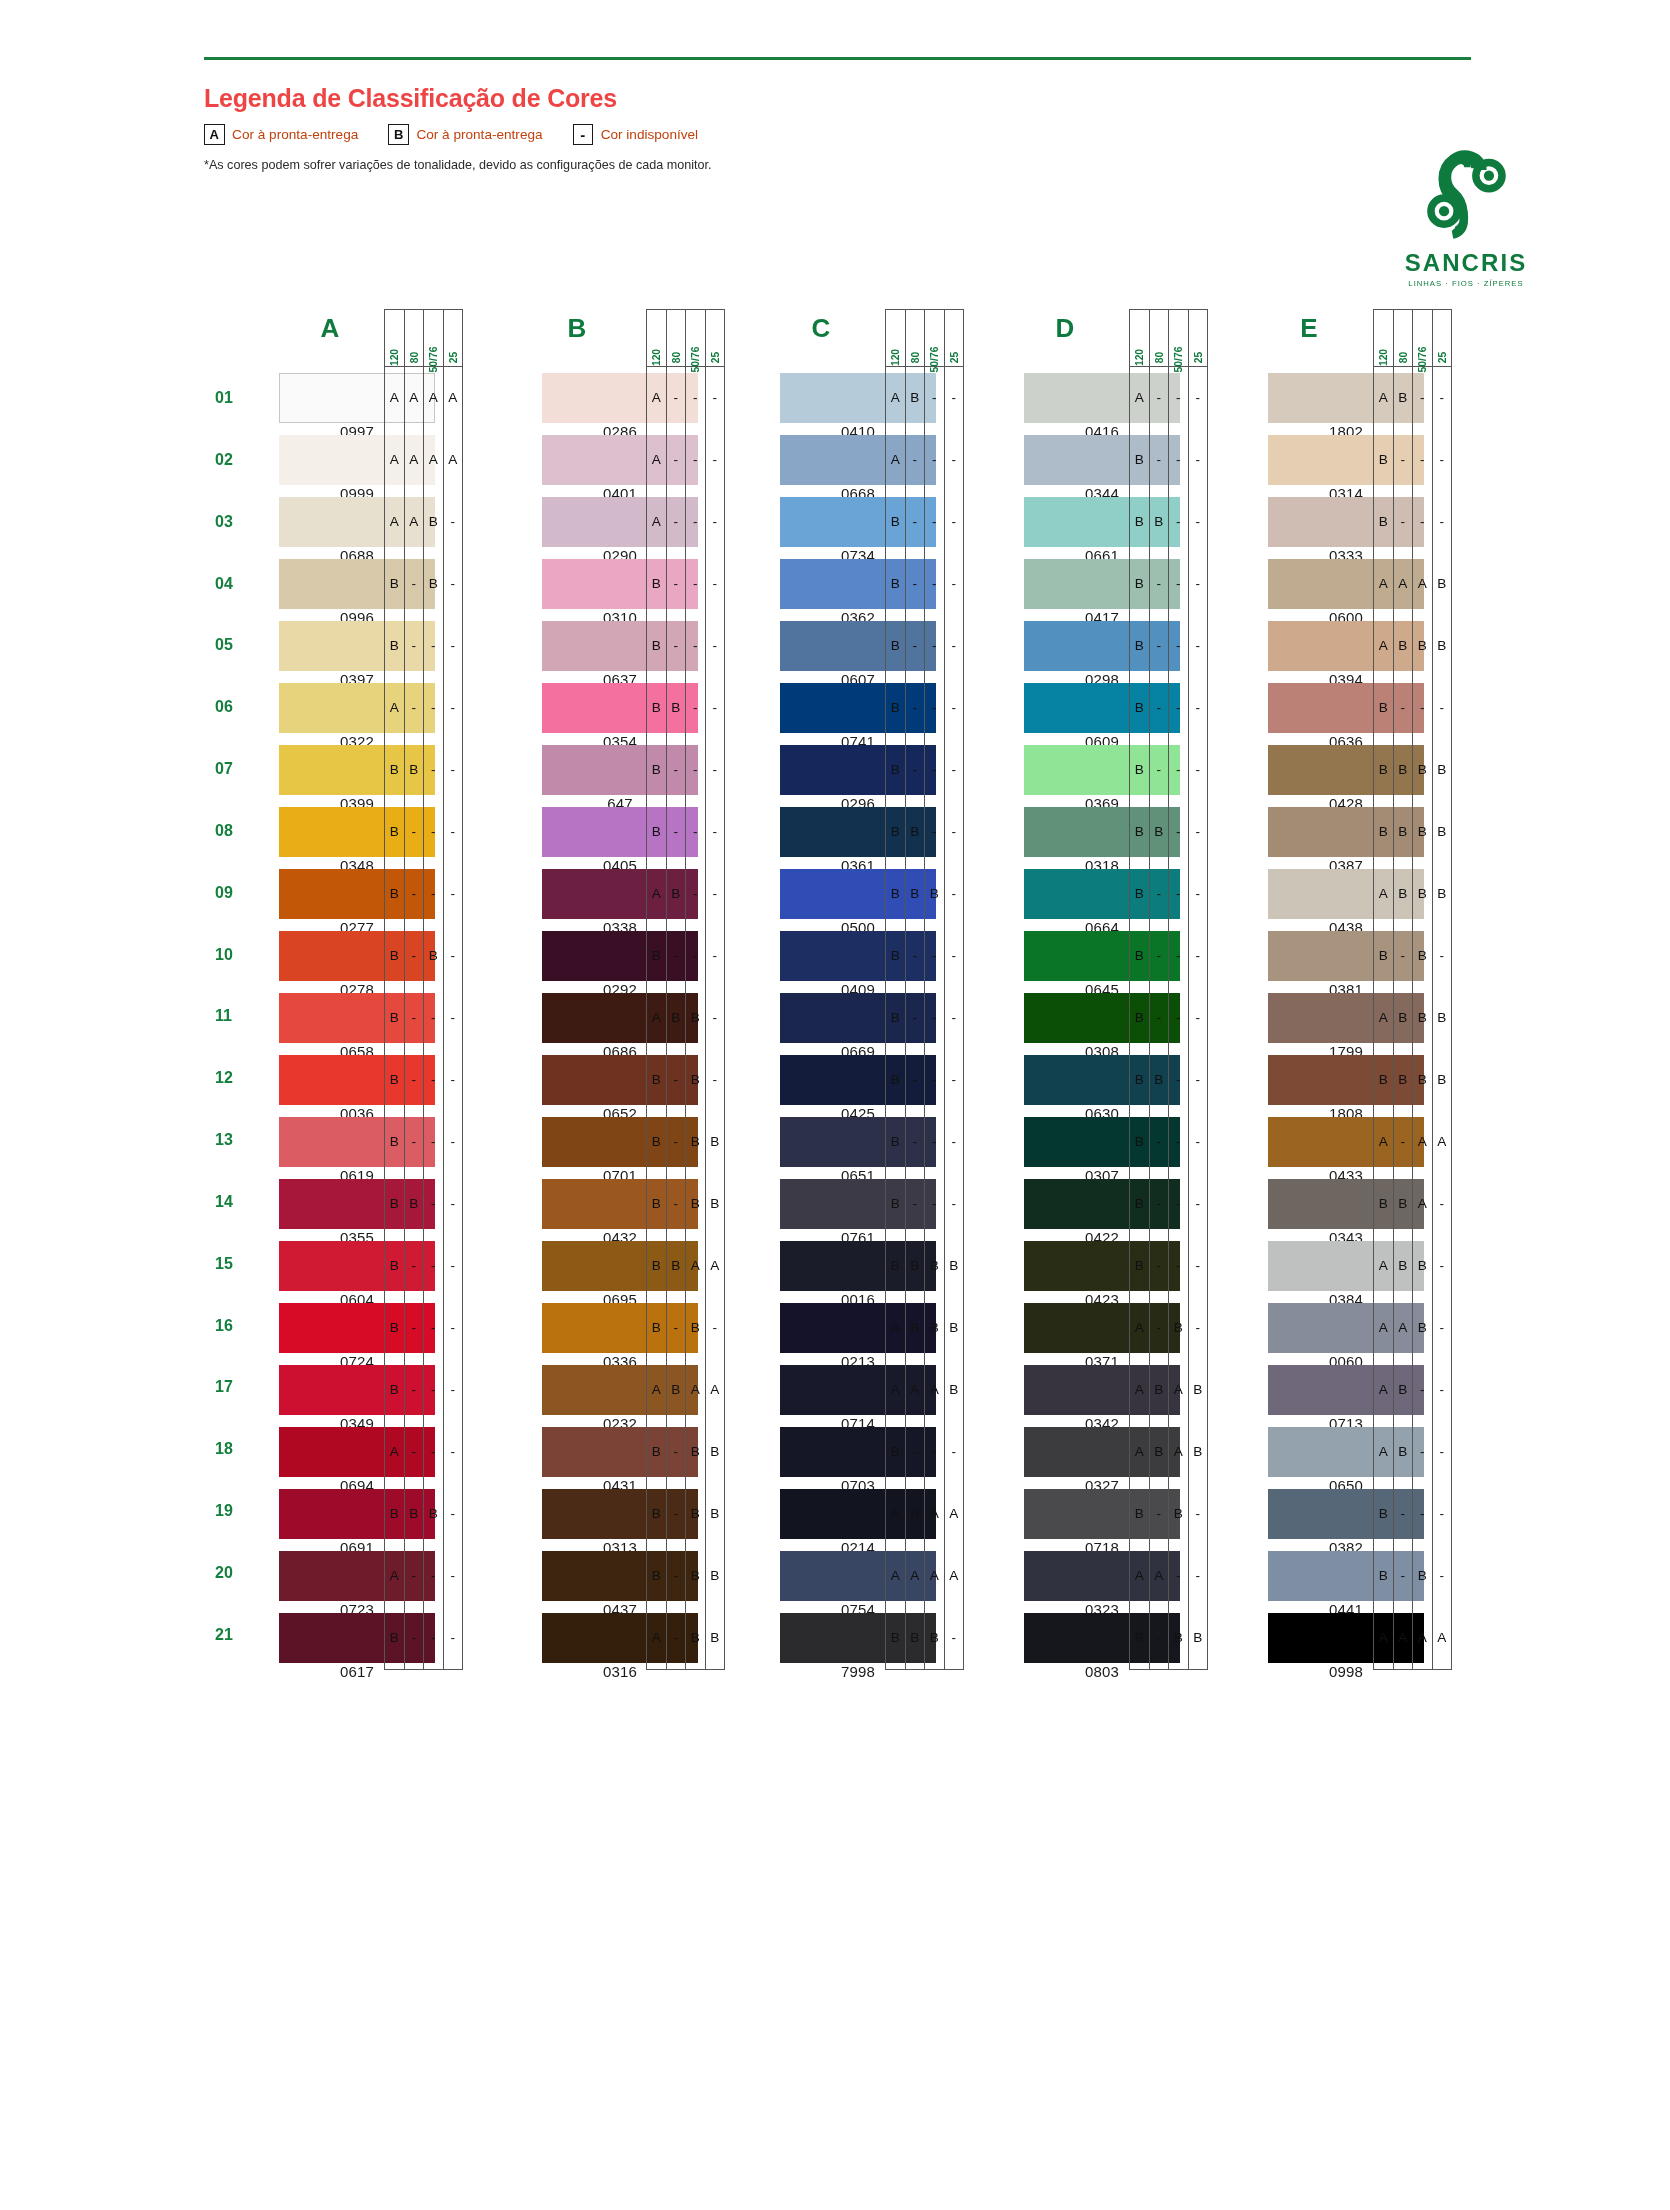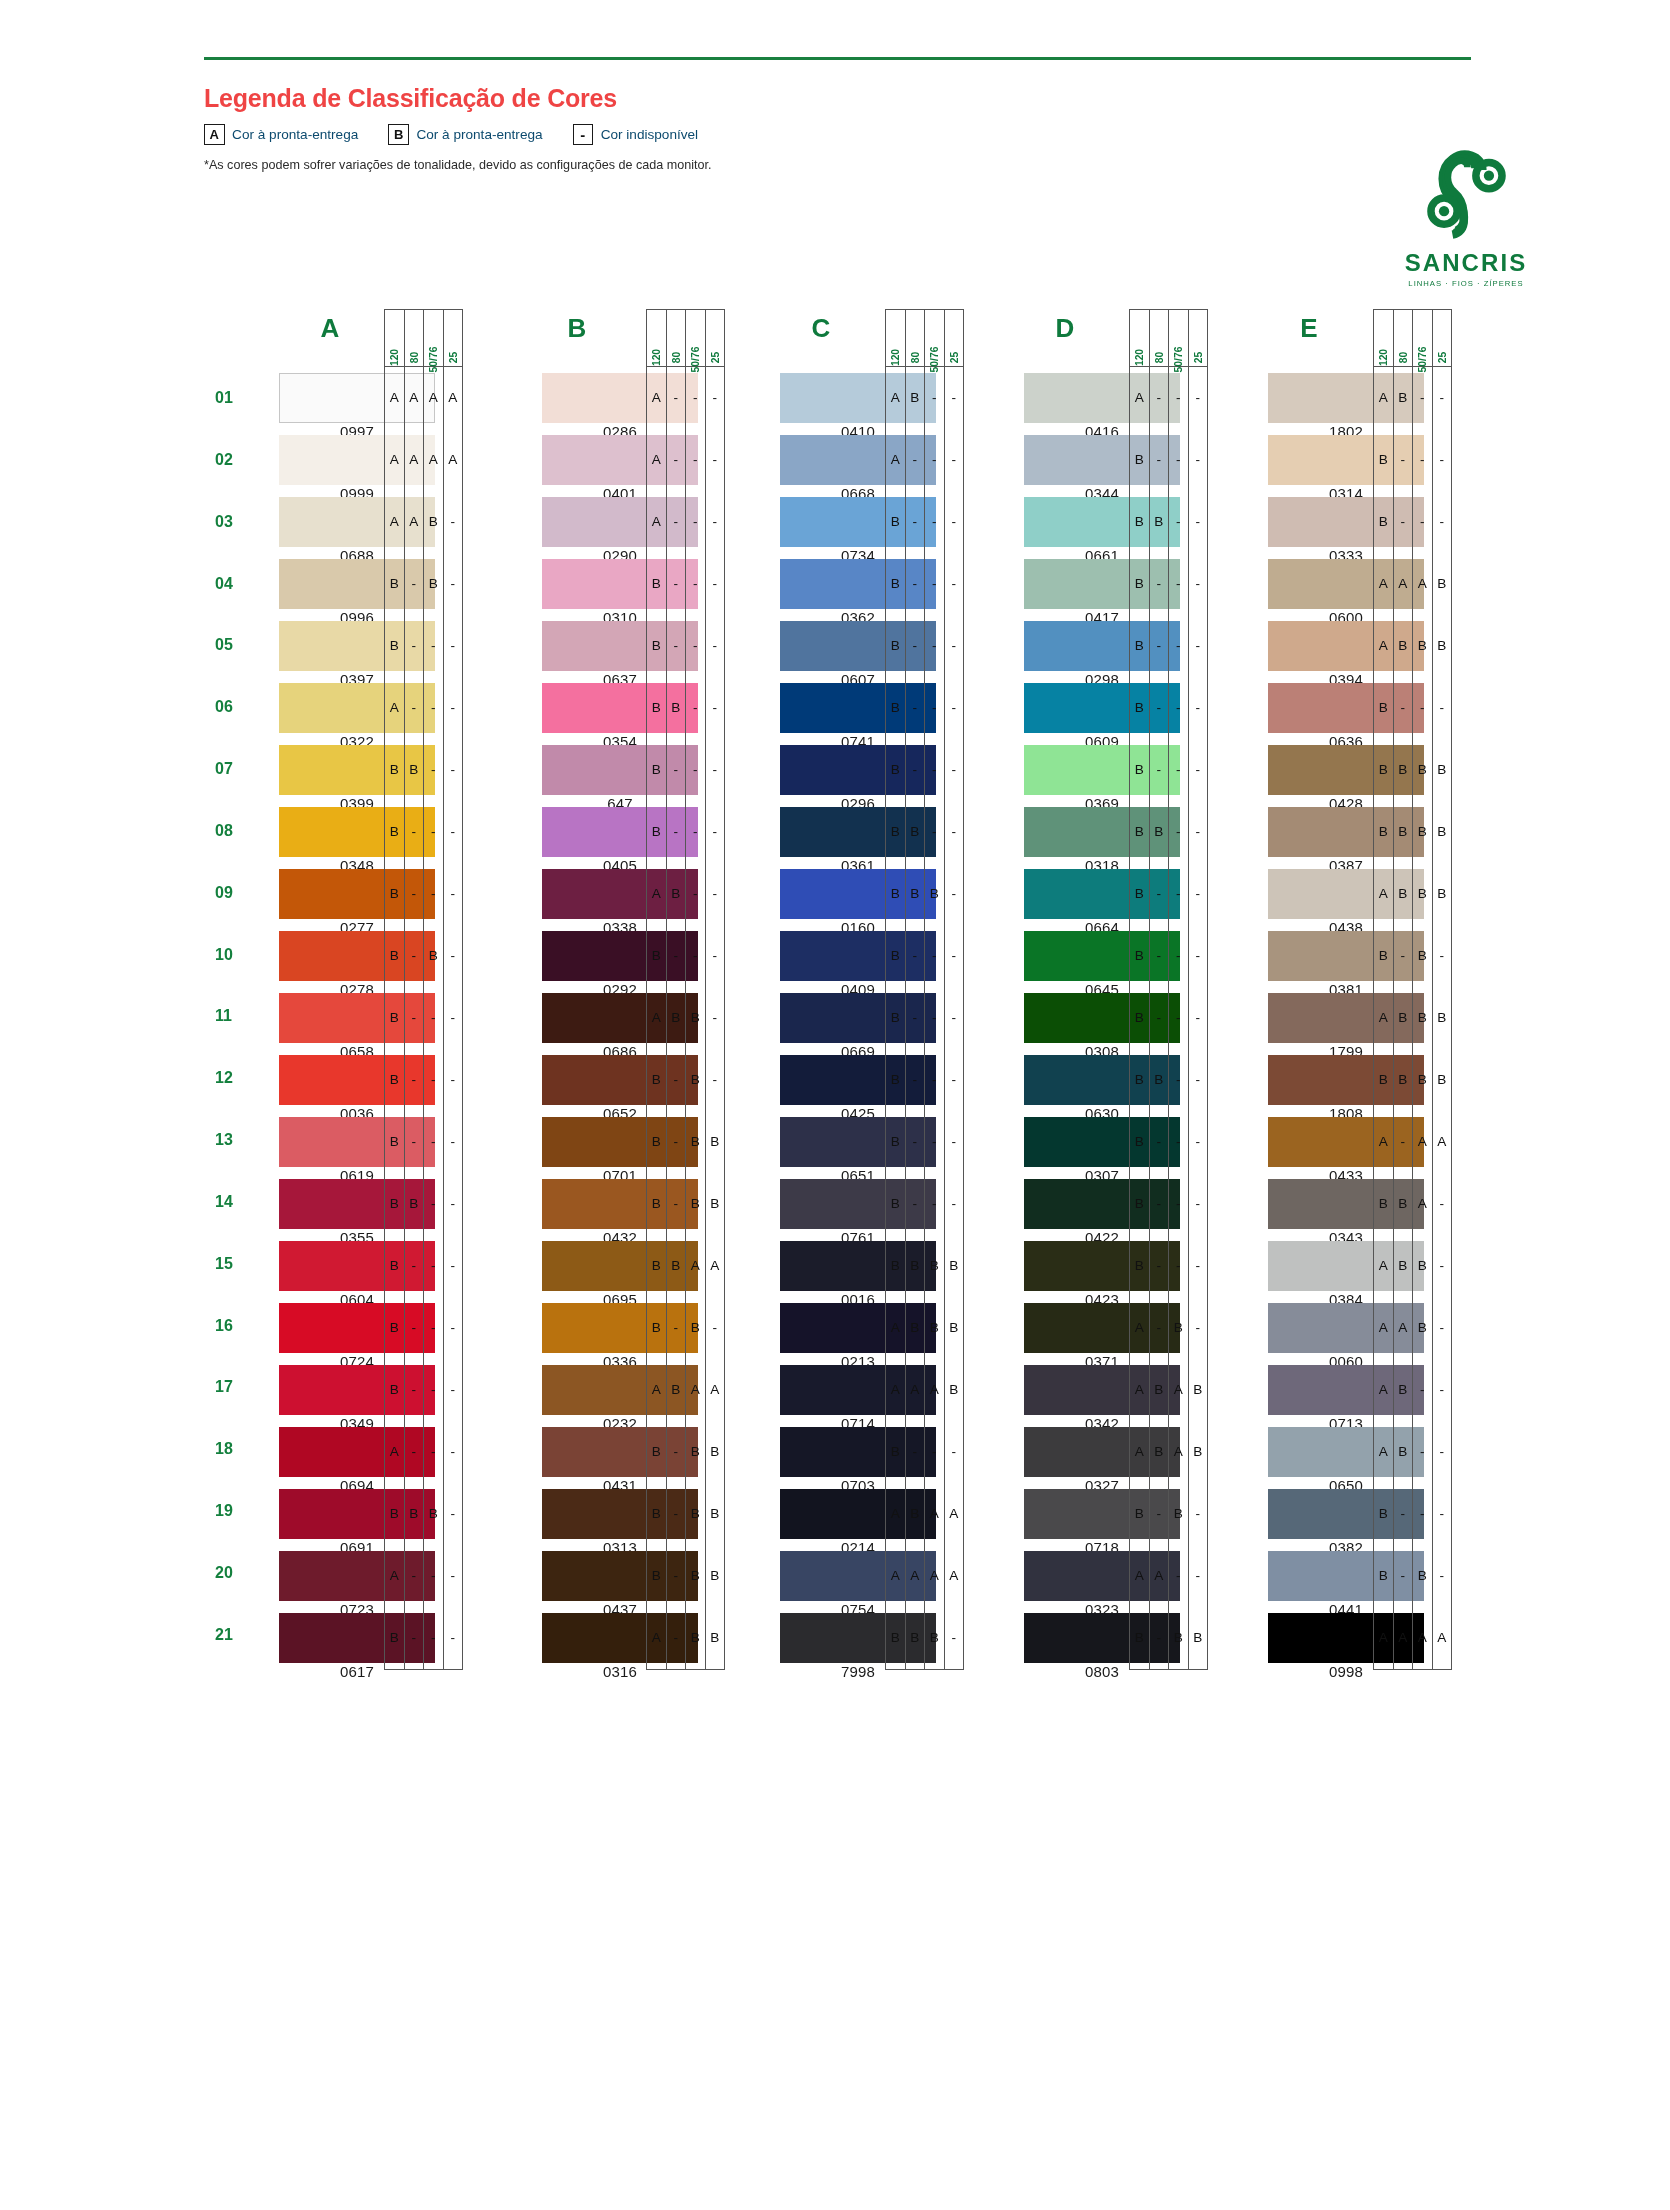--- a/index.html
+++ b/index.html
@@ -44,21 +44,21 @@
   }
   .legend-item { display: flex; align-items: center; gap: 7.5px; margin-right: 20.6px; }
   .legend-key {
     width: 20.6px; height: 20.6px;
     border: 1.5px solid #1a1a1a;
     display: flex; align-items: center; justify-content: center;
     font-size: 13px; font-weight: bold; color: #111;
     line-height: 1;
   }
   .legend-key.dash { font-size: 15px; font-weight: bold; }
-  .legend-text { font-size: 13.6px; color: #0c4a6e; }
+  .legend-text { font-size: 13.6px; color: #c2410c; }
   .disclaimer { margin-top: 13px; font-size: 12.6px; color: #2b2b2b; }
 
   
   .logo {
     position: absolute;
     right: 116px;
     top: 142px;
     width: 178px;
     text-align: center;
   }
@@ -670,21 +670,21 @@
           <div class="swrow">
             <div class="sw" style="background: rgb(22, 39, 92);"></div>
             <div class="swcode">0296</div>
           </div>
           <div class="swrow">
             <div class="sw" style="background: rgb(18, 49, 79);"></div>
             <div class="swcode">0361</div>
           </div>
           <div class="swrow">
             <div class="sw" style="background: rgb(47, 77, 181);"></div>
-            <div class="swcode">0160</div>
+            <div class="swcode">0500</div>
           </div>
           <div class="swrow">
             <div class="sw" style="background: rgb(29, 46, 99);"></div>
             <div class="swcode">0409</div>
           </div>
           <div class="swrow">
             <div class="sw" style="background: rgb(26, 38, 77);"></div>
             <div class="swcode">0669</div>
           </div>
           <div class="swrow">

